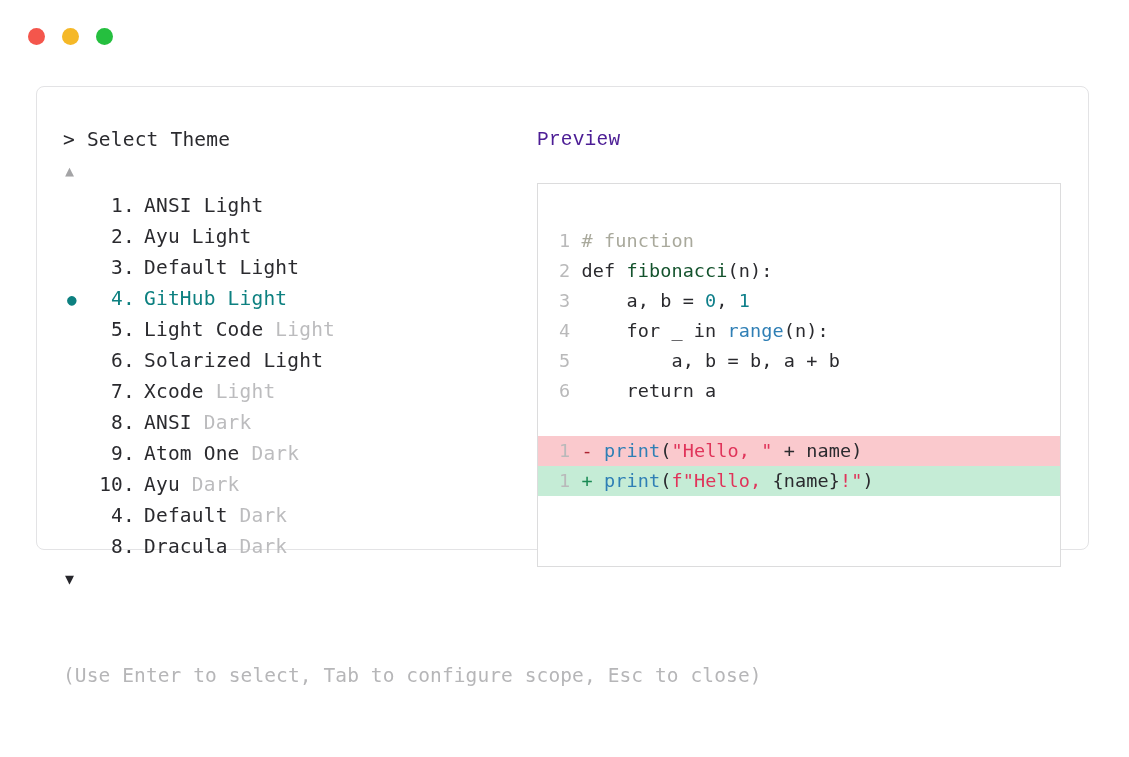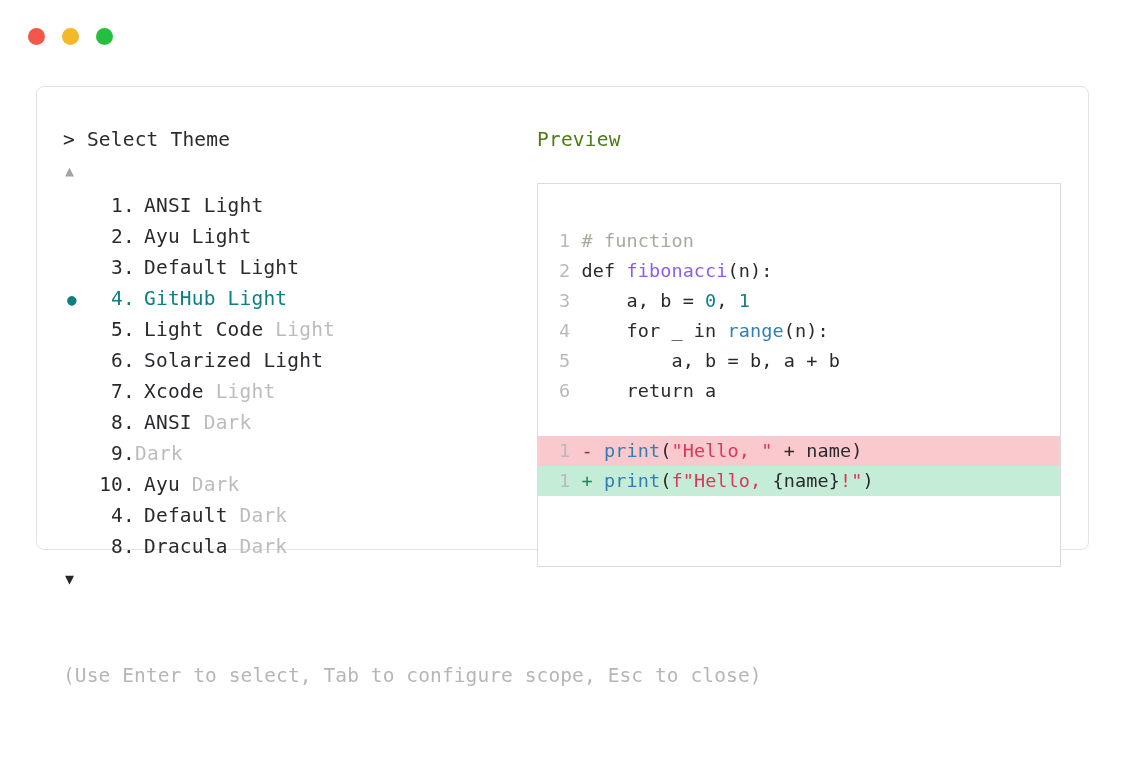--- a/index.html
+++ b/index.html
@@ -55,21 +55,21 @@
     width: 530px;
   }
 
   .heading {
     font-size: 19.5px;
     line-height: 26px;
     color: #2a2a2e;
     letter-spacing: 0.2px;
     white-space: pre;
   }
-  .heading-preview { color: #4d7c0f; }
+  .heading-preview { color: #4c1d95; font-family: Liberation Mono, monospace; }
 
   
   .arrow {
     font-size: 15px;
     line-height: 20px;
     margin-left: 2px;
     white-space: pre;
   }
   .arrow-up   { color: #a4a4a6; margin-top: 8px; }
   .arrow-down { color: #26262b; margin-top: 6px; }
@@ -145,21 +145,21 @@
     letter-spacing: 0.1px;
   }
   .code-line { display: block; padding-left: 21px; }
   .code-line.diff { padding-left: 0; }
   .code-line.diff .lineno { padding-left: 21px; }
   .lineno { color: #b9b9ba; }
   .blank-line { display: block; height: 30px; }
 
   .tok-comment { color: #a9a99c; }
   .tok-plain   { color: #2a2a2e; }
-  .tok-func    { color: #8b5cf6; text-align: center; }
+  .tok-func    { color: #14532d; text-align: center; }
   .tok-num     { color: #0e7f8a; }
   .tok-builtin { color: #2f7fb5; }
   .tok-string  { color: #e0345a; }
   .tok-punct   { color: #2a2a2e; }
 
   .diff-del { background: #fac9cd; }
   .diff-add { background: #c5ecd6; }
   .diff-del .lineno, .diff-add .lineno { background: transparent; }
   .diff-sign-del { color: #ac2330; }
   .diff-sign-add { color: #1a8a54; }
@@ -183,21 +183,21 @@
 
     <div class="theme-list" id="theme-list">
         <div class="theme-row"><span class="bullet blank">●</span><span class="row-index"> 1.</span><span class="row-name">ANSI </span><span class="row-variant variant-dark">Light</span></div>
         <div class="theme-row"><span class="bullet blank">●</span><span class="row-index"> 2.</span><span class="row-name">Ayu </span><span class="row-variant variant-dark">Light</span></div>
         <div class="theme-row"><span class="bullet blank">●</span><span class="row-index"> 3.</span><span class="row-name">Default </span><span class="row-variant variant-dark">Light</span></div>
         <div class="theme-row selected"><span class="bullet">●</span><span class="row-index"> 4.</span><span class="row-name">GitHub </span><span class="row-variant variant-dark">Light</span></div>
         <div class="theme-row"><span class="bullet blank">●</span><span class="row-index"> 5.</span><span class="row-name">Light Code </span><span class="row-variant variant-dim">Light</span></div>
         <div class="theme-row"><span class="bullet blank">●</span><span class="row-index"> 6.</span><span class="row-name">Solarized </span><span class="row-variant variant-dark">Light</span></div>
         <div class="theme-row"><span class="bullet blank">●</span><span class="row-index"> 7.</span><span class="row-name">Xcode </span><span class="row-variant variant-dim">Light</span></div>
         <div class="theme-row"><span class="bullet blank">●</span><span class="row-index"> 8.</span><span class="row-name">ANSI </span><span class="row-variant variant-dim">Dark</span></div>
-        <div class="theme-row"><span class="bullet blank">●</span><span class="row-index"> 9.</span><span class="row-variant variant-dim">Dark</span></div>
+        <div class="theme-row"><span class="bullet blank">●</span><span class="row-index"> 9.</span><span class="row-name">Atom One </span><span class="row-variant variant-dim">Dark</span></div>
         <div class="theme-row"><span class="bullet blank">●</span><span class="row-index">10.</span><span class="row-name">Ayu </span><span class="row-variant variant-dim">Dark</span></div>
         <div class="theme-row"><span class="bullet blank">●</span><span class="row-index">4.</span><span class="row-name">Default </span><span class="row-variant variant-dim">Dark</span></div>
         <div class="theme-row"><span class="bullet blank">●</span><span class="row-index">8.</span><span class="row-name">Dracula </span><span class="row-variant variant-dim">Dark</span></div>
       </div>
 
     <div class="arrow arrow-down">▼</div>
   </div>
 
   <div class="col-right">
 

